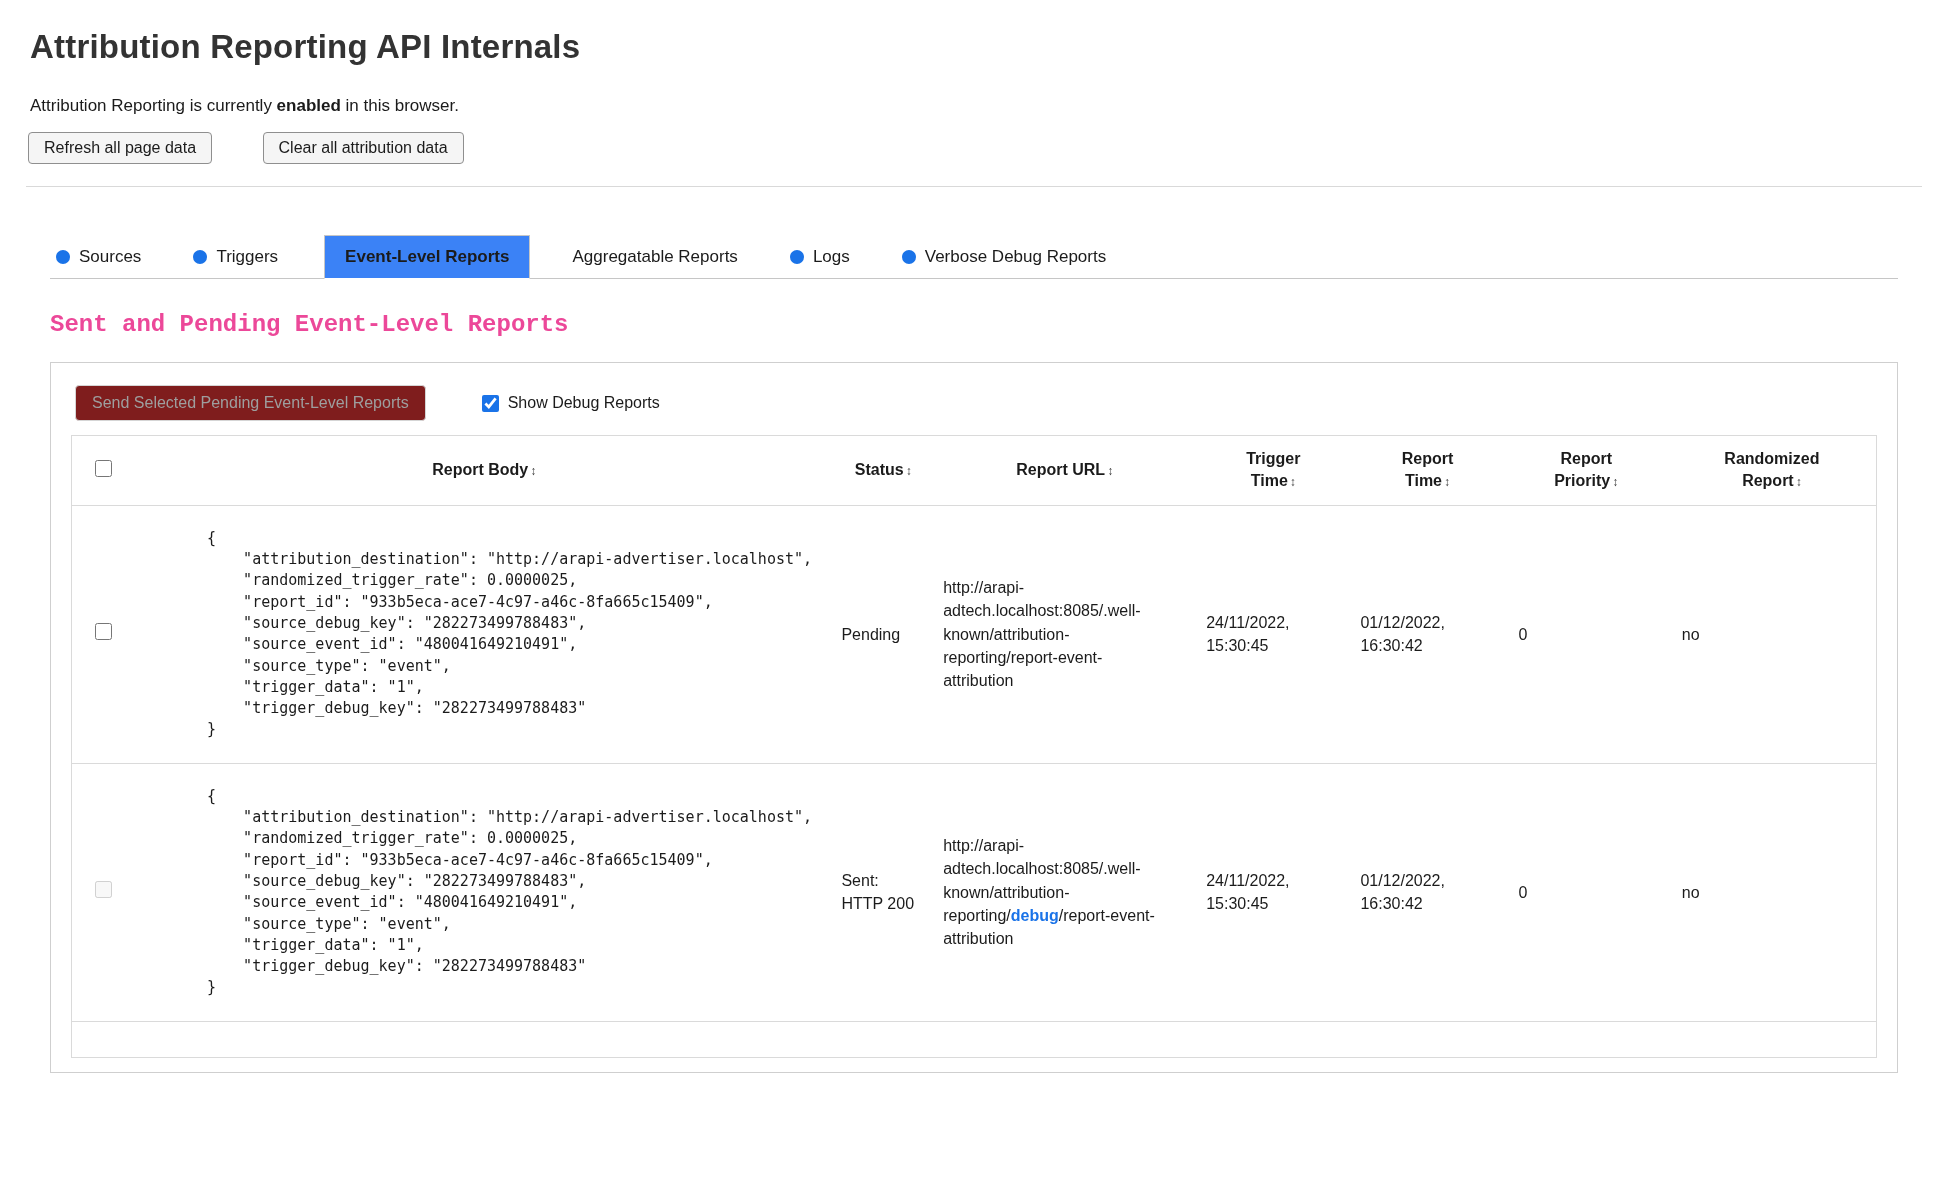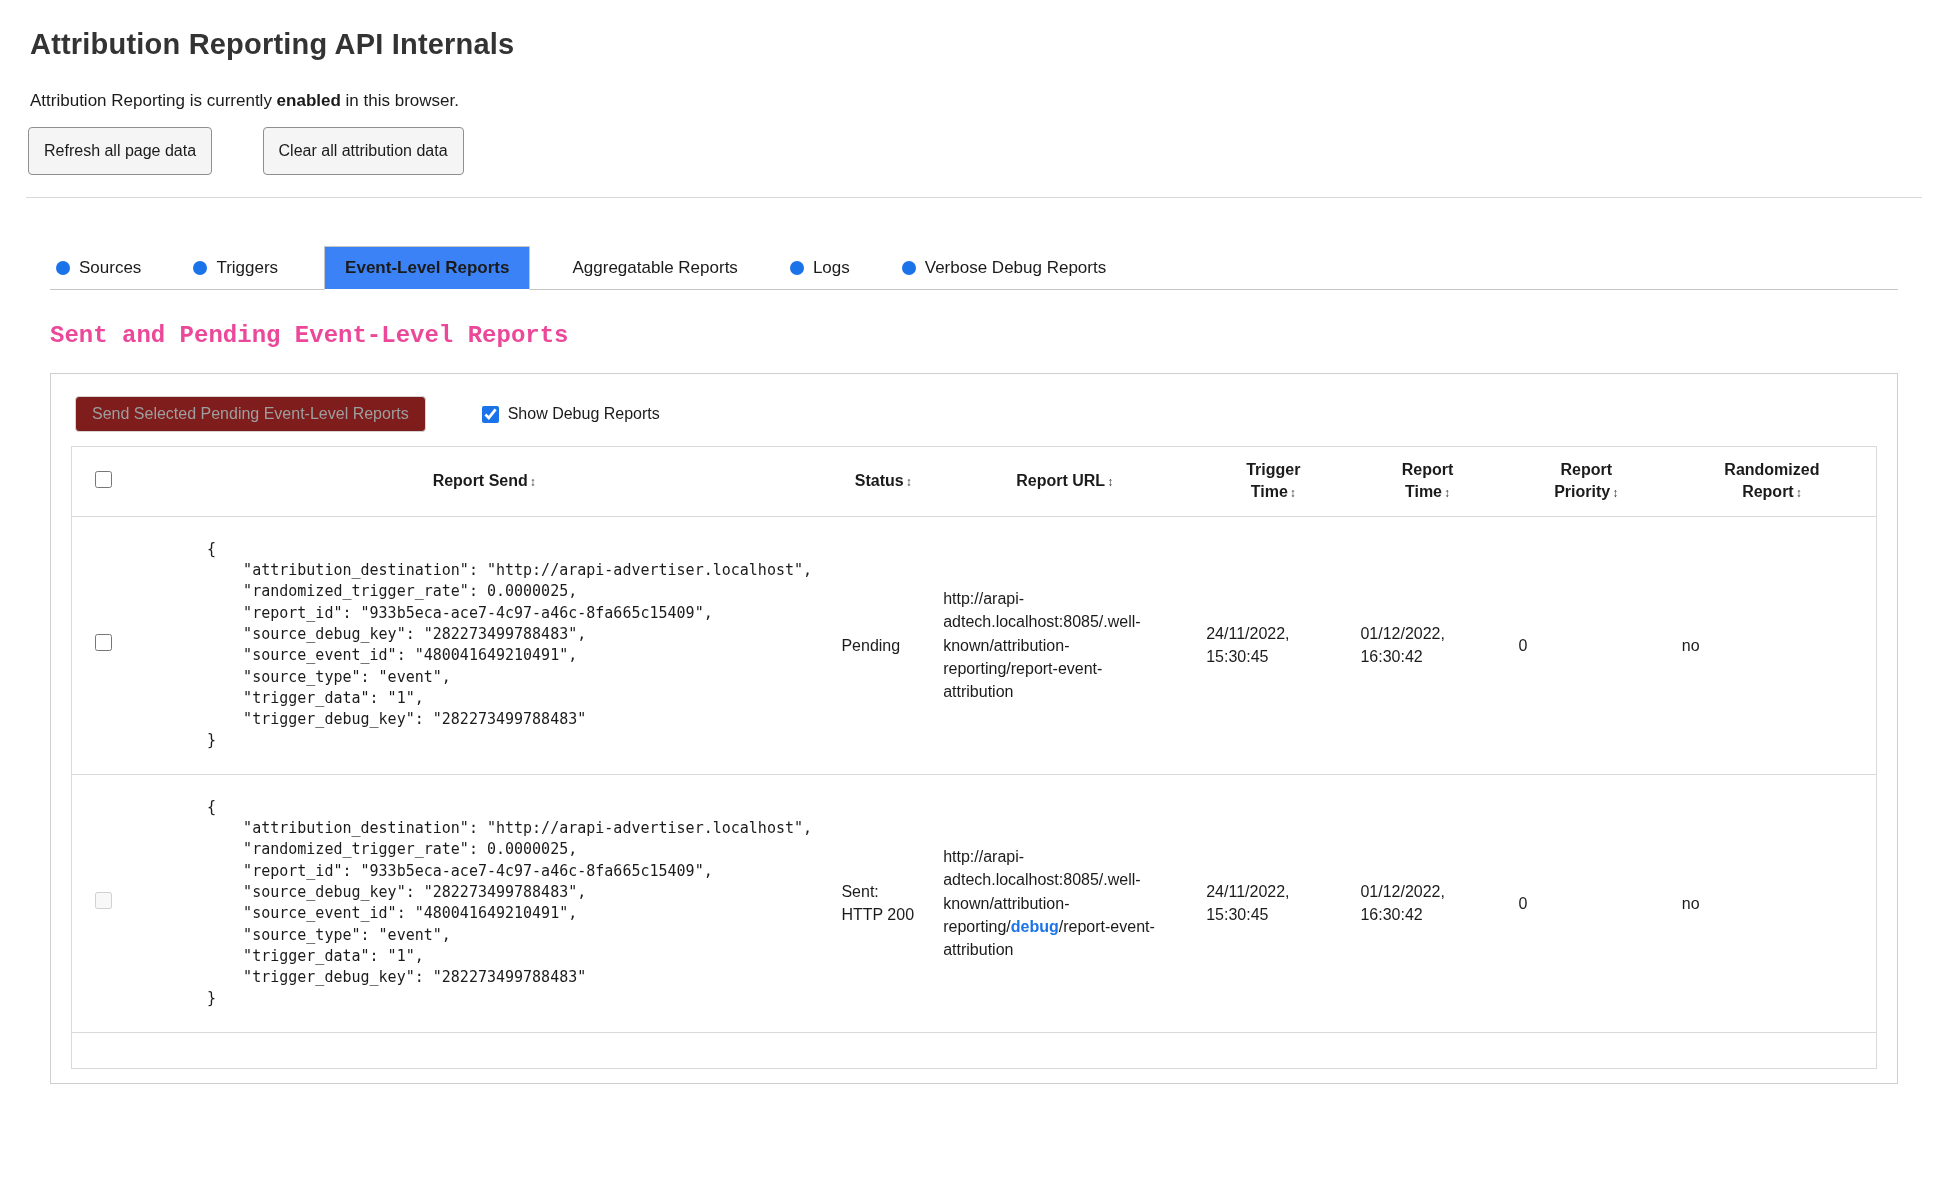--- a/index.html
+++ b/index.html
@@ -5,42 +5,42 @@
   * { box-sizing: border-box; }
   html, body { margin: 0; padding: 0; background: #fff; }
   body {
     width: 1948px;
     font-family: "Liberation Sans", sans-serif;
     color: #202124;
   }
   .page { padding: 16px 26px 30px 26px; }
 
   h1.page-title {
-    font-size: 29px;
+    font-size: 33px;
     font-weight: 700;
     color: #333;
     margin: 12px 0 30px 4px;
     letter-spacing: 0.2px;
   }
   .status-line {
     font-size: 17px;
     margin: 0 0 16px 4px;
     color: #1b1b1b;
   }
   .status-line b { font-weight: 700; }
 
   .top-buttons { margin-left: 2px; }
   .btn {
     font-family: "Liberation Sans", sans-serif;
     font-size: 16px;
     color: #1b1b1b;
     background: #f5f5f5;
     border: 1px solid #8f8f8f;
     border-radius: 4px;
-    padding: 14px 15px;
+    padding: 6px 15px;
     cursor: pointer;
   }
   .btn + .btn { margin-left: 46px; }
 
   hr.divider {
     border: none;
     border-top: 1px solid #d9d9d9;
     margin: 22px 0 0 0;
   }
 
@@ -232,21 +232,21 @@
           <col style="width:5.5%">
           <col style="width:14.5%">
           <col style="width:8.5%">
           <col style="width:8.5%">
           <col style="width:9%">
           <col style="width:11.5%">
         </colgroup>
         <thead>
           <tr>
             <th class="cb-col"><input type="checkbox" style=""></th>
-            <th><span class="th-inner"><span>Report Send</span><span class="sort">↕</span></span></th>
+            <th><span class="th-inner"><span>Report Body</span><span class="sort">↕</span></span></th>
             <th><span class="th-inner"><span>Status</span><span class="sort">↕</span></span></th>
             <th><span class="th-inner"><span>Report URL</span><span class="sort">↕</span></span></th>
             <th><span class="th-inner wrap"><span>Trigger Time</span><span class="sort">↕</span></span></th>
             <th><span class="th-inner wrap"><span>Report Time</span><span class="sort">↕</span></span></th>
             <th><span class="th-inner wrap"><span>Report Priority</span><span class="sort">↕</span></span></th>
             <th><span class="th-inner wrap-lg"><span>Randomized Report</span><span class="sort">↕</span></span></th>
           </tr>
         </thead>
         <tbody>
           <tr>

